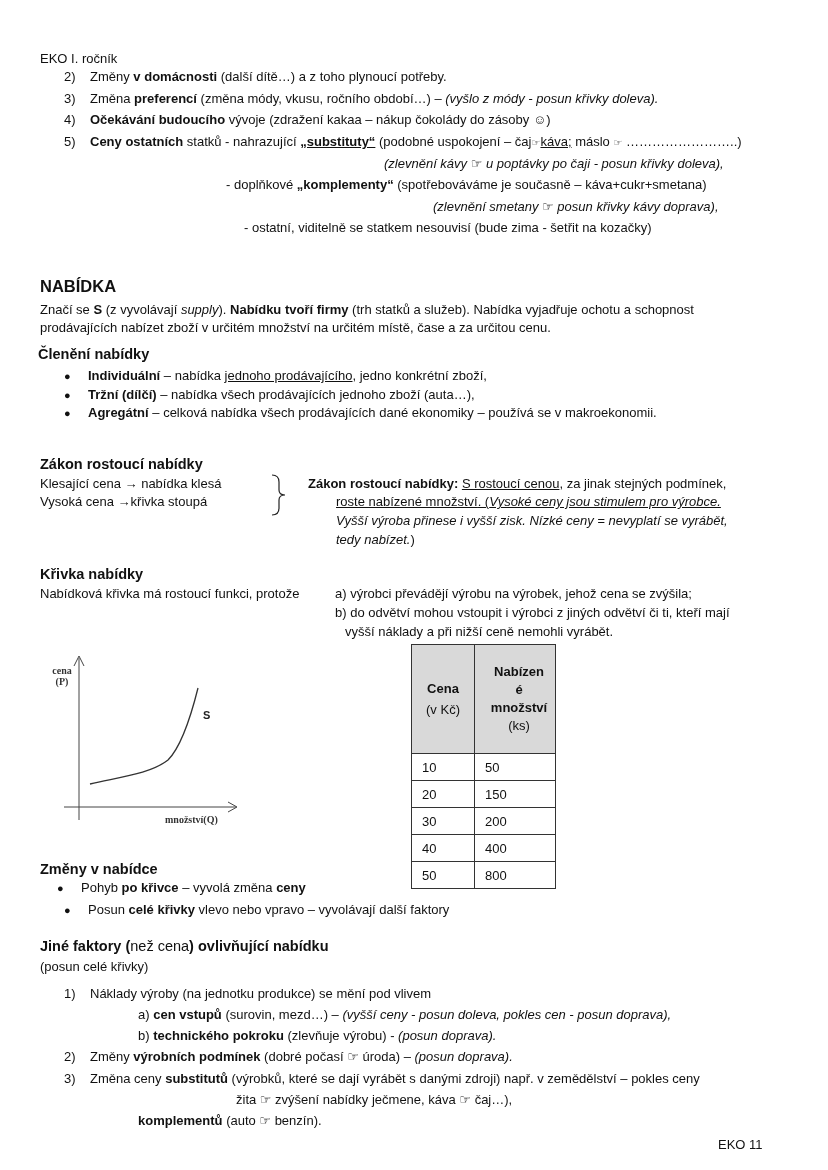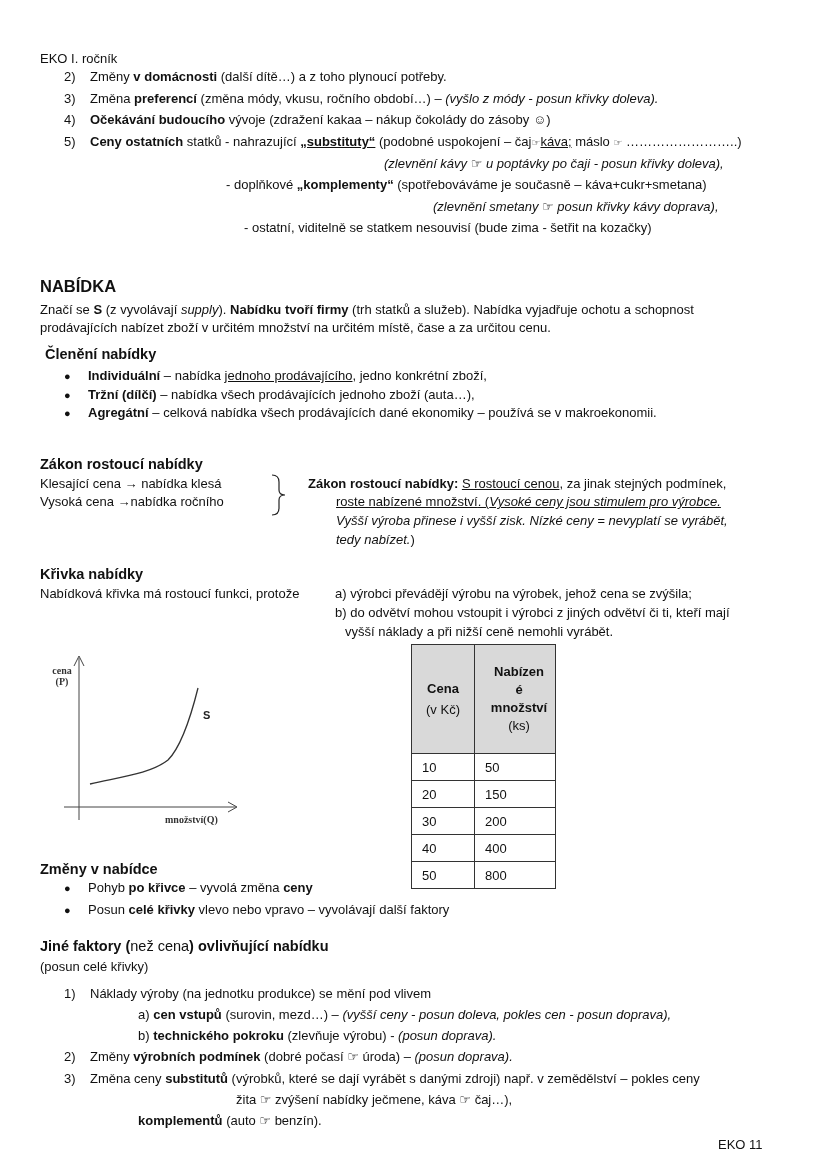--- a/index.html
+++ b/index.html
@@ -43,34 +43,34 @@
 </div>
 <div class="abs" style="left:433px;top:199px;"><i>(zlevnění smetany ☞ posun křivky kávy doprava),</i></div>
 <div class="abs" style="left:226px;top:220px;margin-left:18px;">- ostatní, viditelně se statkem nesouvisí (bude zima - šetřit na kozačky)</div>
 
 <div class="abs h1" style="left:40px;top:277px;">NABÍDKA</div>
 <div class="abs" style="left:40px;top:302px;">
   <span>Značí se </span><b>S</b><span> (z vyvolávají </span><i>supply</i><span>). </span><b>Nabídku tvoří firmy</b><span> (trh statků a služeb). Nabídka vyjadřuje ochotu a schopnost</span>
 </div>
 <div class="abs" style="left:40px;top:320px;">prodávajících nabízet zboží v určitém množství na určitém místě, čase a za určitou cenu.</div>
 
-<div class="abs h2" style="left:45px;top:346px;">Členění nabídky</div>
+<div class="abs h2" style="left:38px;top:346px;">Členění nabídky</div>
 <div class="abs" style="left:64px;top:368px;">
   <span class="bullet">●</span><b>Individuální</b><span> – nabídka </span><u>jednoho prodávajícího</u><span>, jedno konkrétní zboží,</span>
 </div>
 <div class="abs" style="left:64px;top:387px;">
   <span class="bullet">●</span><b>Tržní (dílčí)</b><span> – nabídka všech prodávajících jednoho zboží (auta…),</span>
 </div>
 <div class="abs" style="left:64px;top:405px;">
   <span class="bullet">●</span><b>Agregátní</b><span> – celková nabídka všech prodávajících dané ekonomiky – používá se v makroekonomii.</span>
 </div>
 
 <div class="abs h2" style="left:40px;top:456px;">Zákon rostoucí nabídky</div>
 <div class="abs" style="left:40px;top:476px;">Klesající cena  →  nabídka klesá</div>
-<div class="abs" style="left:40px;top:494px;">Vysoká cena →nabídka ročního</div>
+<div class="abs" style="left:40px;top:494px;">Vysoká cena →křivka stoupá</div>
 <svg class="brace" width="20" height="42" viewBox="0 0 20 42">
   <path d="M2 1 Q9 1 9 8 L9 16 Q9 21 15 21 Q9 21 9 26 L9 34 Q9 41 2 41" fill="none" stroke="#222" stroke-width="1.2"></path>
 </svg>
 <div class="abs" style="left:308px;top:476px;">
   <b>Zákon rostoucí nabídky:</b> <u>S rostoucí cenou</u><span>, za jinak stejných podmínek,</span>
 </div>
 <div class="abs" style="left:336px;top:494px;text-decoration:underline;">
   <u>roste nabízené množství</u><span>. (</span><i>Vysoké ceny jsou stimulem pro výrobce.</i>
 </div>
 <div class="abs" style="left:336px;top:513px;"><i>Vyšší výroba přinese i vyšší zisk. Nízké ceny = nevyplatí se vyrábět,</i></div>
@@ -125,21 +125,21 @@
         <td>400</td>
       </tr>
   <tr>
         <td>50</td>
         <td>800</td>
       </tr>
 </tbody>
   </table>
 
 <div class="abs h2" style="left:40px;top:861px;">Změny v nabídce</div>
-<div class="abs" style="left:64px;top:880px;">
+<div class="abs" style="left:57px;top:880px;">
   <span class="bullet">●</span><span>Pohyb </span><b>po křivce</b><span> – vyvolá změna </span><b>ceny</b>
 </div>
 <div class="abs" style="left:64px;top:902px;">
   <span class="bullet">●</span><span>Posun </span><b>celé křivky</b><span> vlevo nebo vpravo – vyvolávají další faktory</span>
 </div>
 
 <div class="abs h2" style="left:40px;top:938px;">
   <span>Jiné faktory (</span><span style="font-weight:normal;">než cena</span><span>) ovlivňující nabídku</span>
 </div>
 <div class="abs" style="left:40px;top:959px;">(posun celé křivky)</div>

